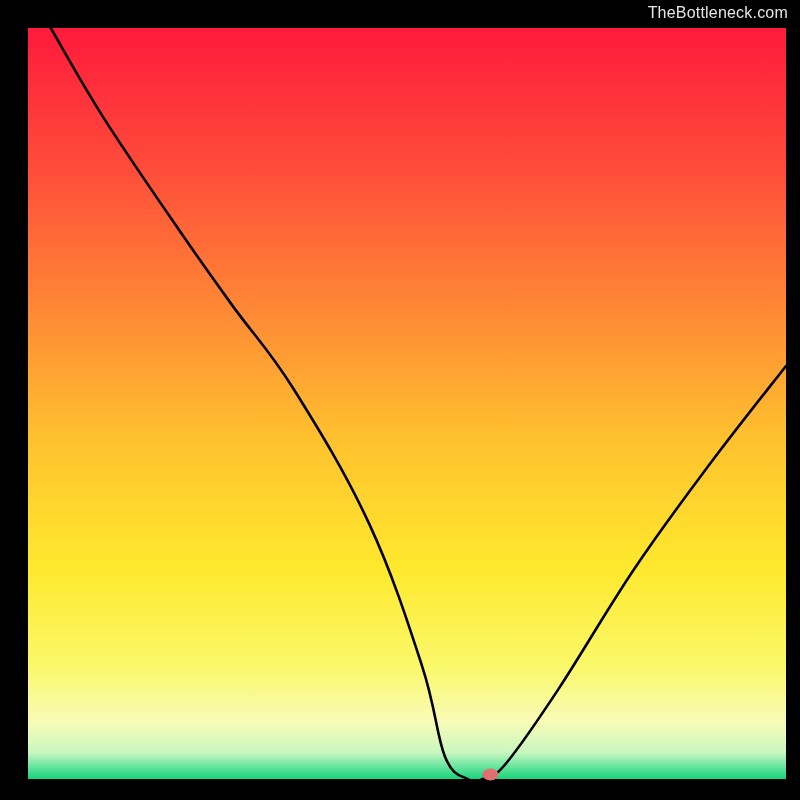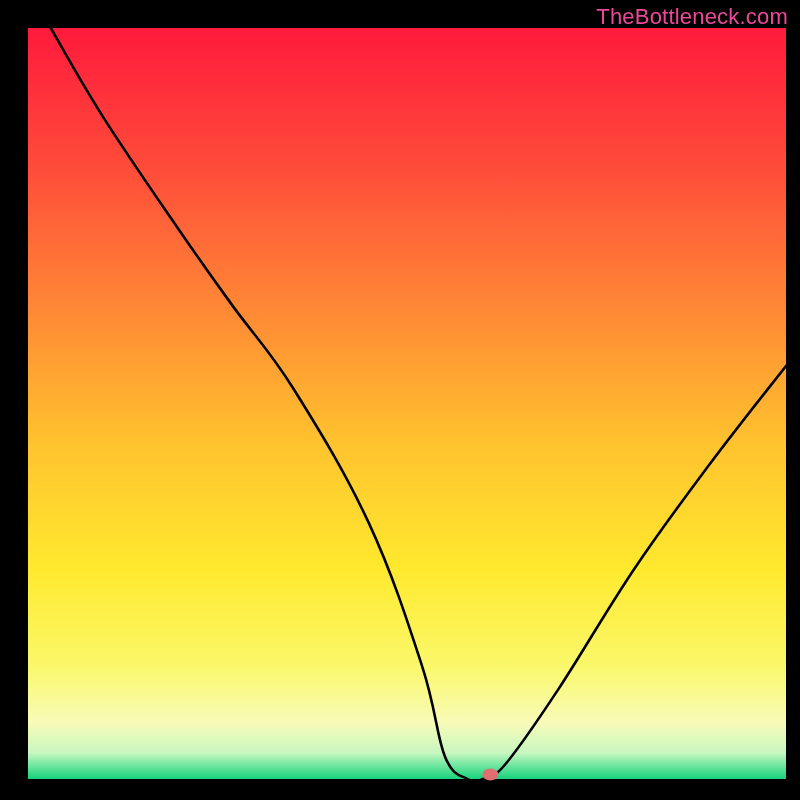--- a/index.html
+++ b/index.html
@@ -8,22 +8,22 @@
     width: 800px;
     height: 800px;
     background: #000;
     font-family: Arial, Helvetica, sans-serif;
     overflow: hidden;
   }
   .watermark {
     position: absolute;
     top: 4px;
     right: 12px;
-    color: #ec4899;
-    font-size: 22px;
+    color: #e5e5e5;
+    font-size: 16px;
     font-weight: 500;
     letter-spacing: 0.2px;
     z-index: 10;
     user-select: none;
   }
   .stage {
     position: absolute;
     left: 0;
     top: 0;
     width: 800px;

